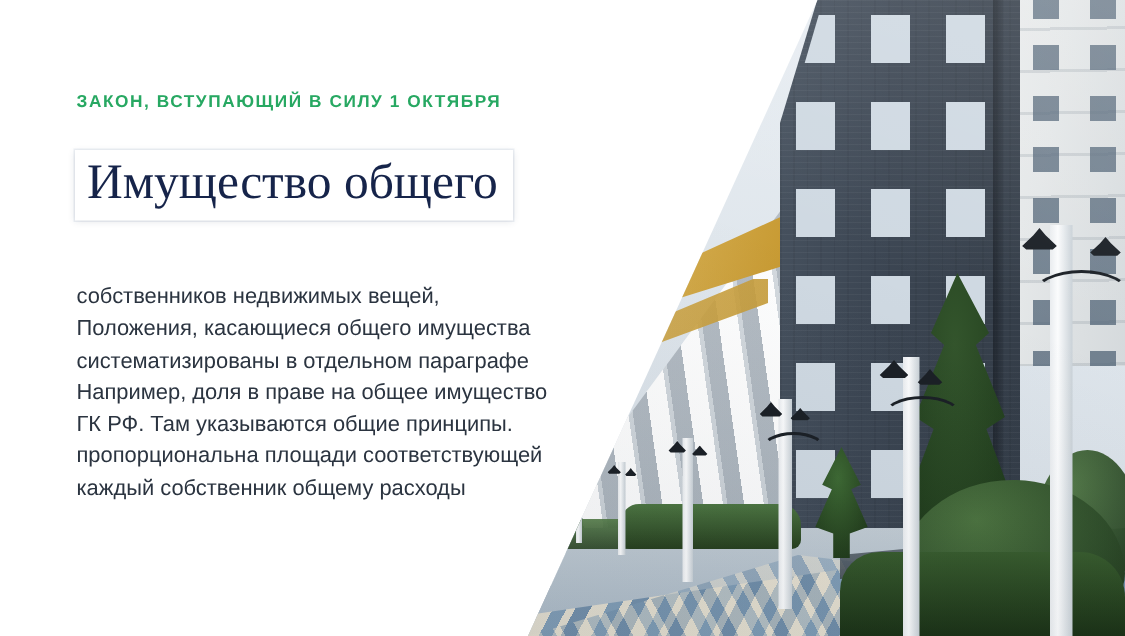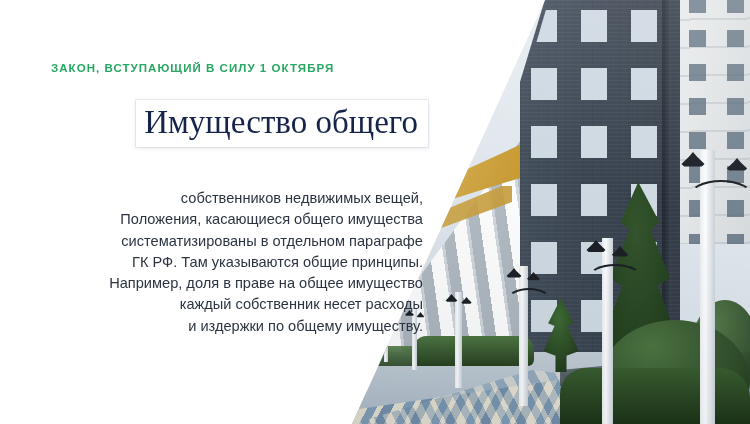--- a/index.html
+++ b/index.html
@@ -243,21 +243,20 @@
     pointer-events: none;
   }
 
   
   #text-col {
     position: absolute;
     left: 50px;
     top: 0;
     width: 378px;
     height: 424px;
-    text-align: right;
   }
   #eyebrow {
     position: absolute;
     top: 62px; left: 1px;
     font-size: 11.5px;
     font-weight: 700;
     letter-spacing: 1.05px;
     color: #27a862;
     white-space: nowrap;
   }
@@ -366,20 +365,20 @@
     <div id="headline">
       <span class="hl-row">
         <span class="hl-line">Имущество общего</span>
       </span>
     </div>
 
     <div id="body-copy">
       <p>собственников недвижимых вещей,</p>
       <p>Положения, касающиеся общего имущества</p>
       <p>систематизированы в отдельном параграфе</p>
+      <p>Например, доля в праве на общее имущество</p>
       <p>ГК РФ. Там указываются общие принципы.</p>
-      <p>Например, доля в праве на общее имущество</p>
-      <p>каждый собственник несет расходы</p>
-      <p>и издержки по общему имуществу.</p>
+      <p>пропорциональна площади соответствующей</p>
+      <p>каждый собственник общему расходы</p>
     </div>
 
   </div>
 </div>
 
 </body></html>

